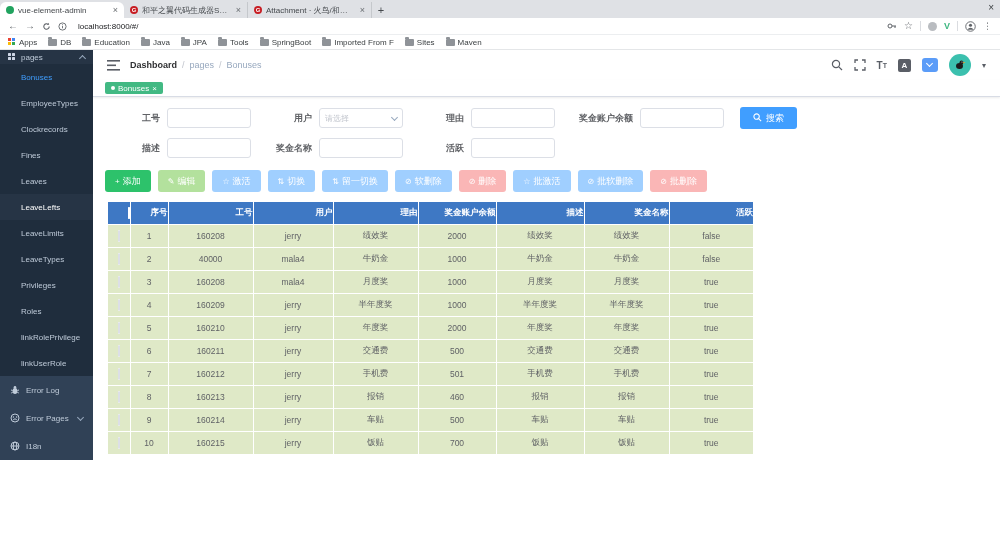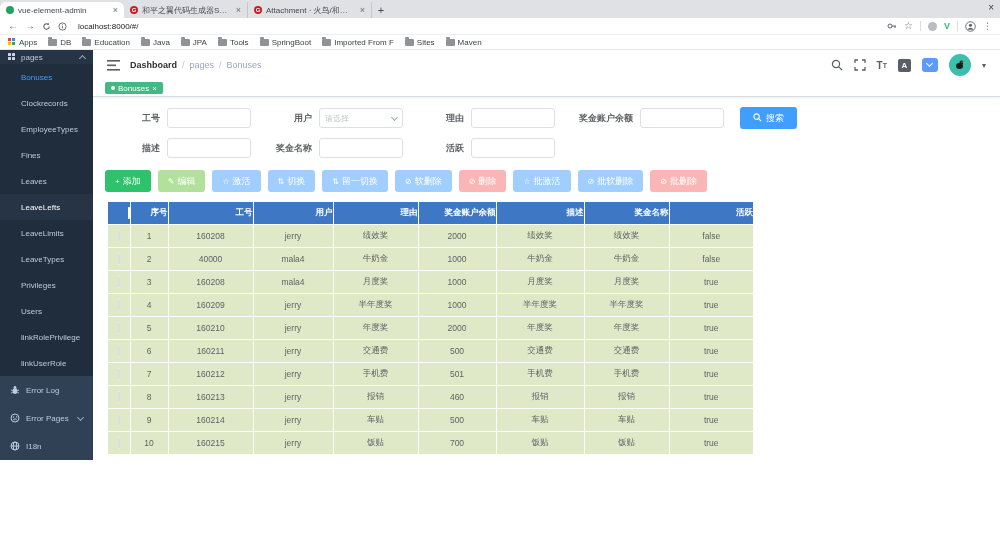--- a/index.html
+++ b/index.html
@@ -238,29 +238,29 @@
             <i></i>
             <i></i>
             <i></i>
             <i></i>
           </span>
         <span>pages</span>
         <span class="chev up"></span>
       </div>
       <div class="submenu" id="pages-items">
           <div class="side-item active">Bonuses</div>
+          <div class="side-item">EmployeeTypes</div>
           <div class="side-item">Clockrecords</div>
-          <div class="side-item">EmployeeTypes</div>
           <div class="side-item">Fines</div>
           <div class="side-item">Leaves</div>
           <div class="side-item hover">LeaveLefts</div>
           <div class="side-item">LeaveLimits</div>
           <div class="side-item">LeaveTypes</div>
           <div class="side-item">Privileges</div>
-          <div class="side-item">Users</div>
+          <div class="side-item">Roles</div>
           <div class="side-item">linkRolePrivilege</div>
           <div class="side-item">linkUserRole</div>
         </div>
       <div id="other-items">
           <div class="side-item2">
             <span class="sicon">
               <svg width="10" height="10" viewBox="0 0 10 10">
                 <ellipse cx="5" cy="6" rx="2.4" ry="3" fill="#bfcbd9"></ellipse>
                 <circle cx="5" cy="2.2" r="1.3" fill="#bfcbd9"></circle>
                 <line x1="1" y1="5" x2="2.6" y2="5.5" stroke="#bfcbd9"></line>

